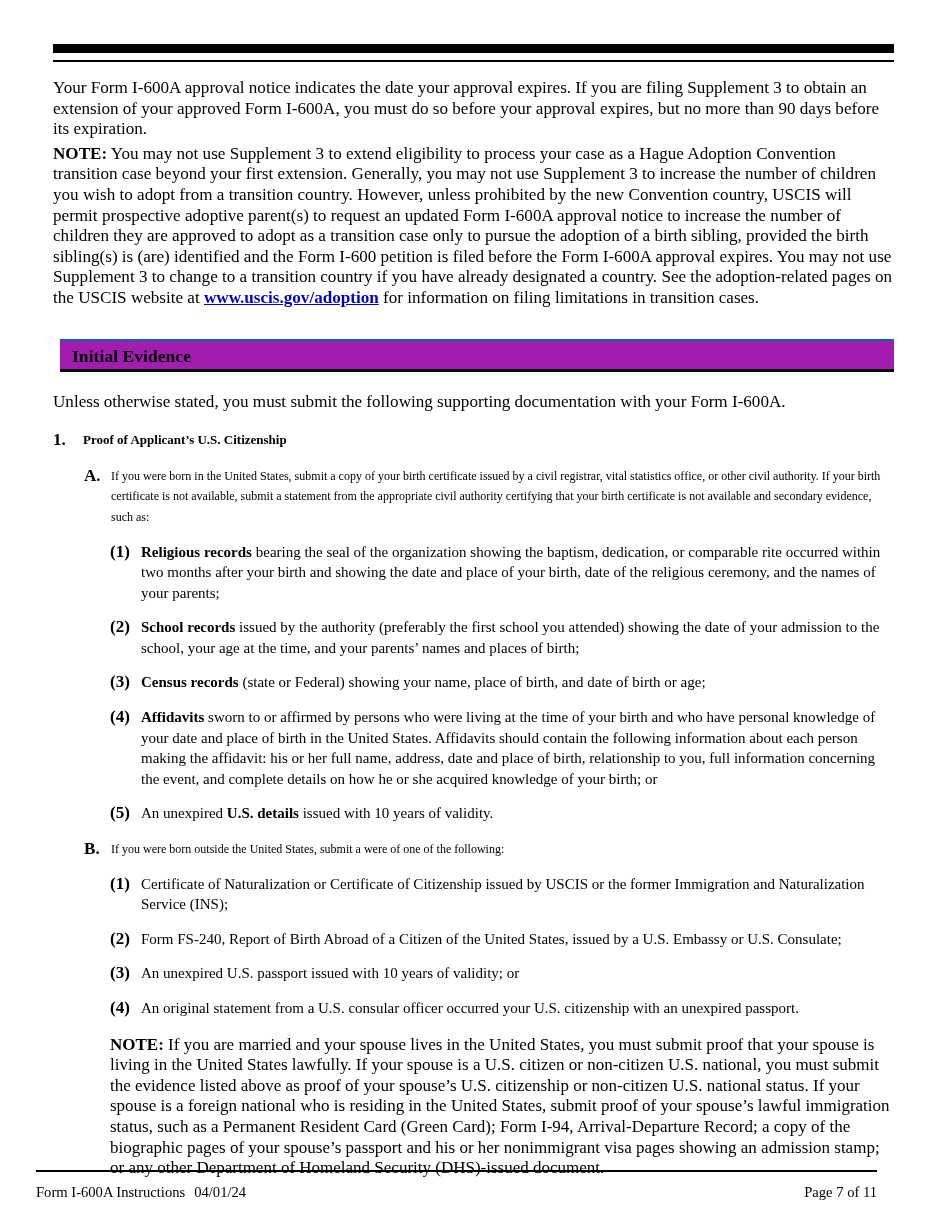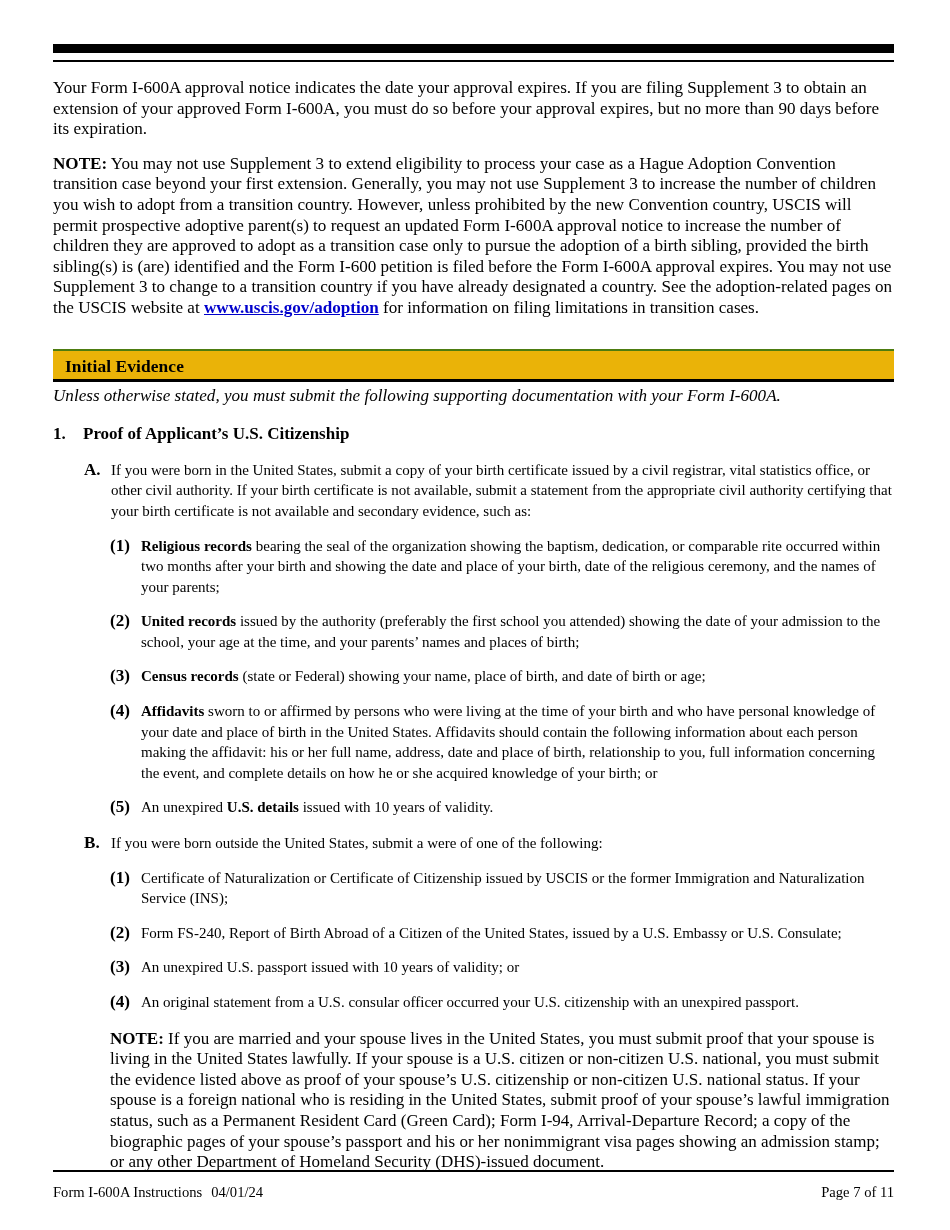--- a/index.html
+++ b/index.html
@@ -54,88 +54,88 @@
   }
 
   p, .para {
     margin: 0 0 0 0;
     font-size: 17.1px;
     line-height: 20.6px;
     text-align: left;
   }
 
   .para + .para {
-    margin-top: 14px;
+    margin-top: 4px;
   }
 
   .bold { font-weight: bold; }
 
   a.link {
     color: #0000cc;
     font-weight: bold;
     text-decoration: underline;
   }
 
   
   .section-band {
     margin-top: 30px;
-    border-top: 2px solid #4d7c0f;
+    border-top: 2px solid #0369a1;
     border-bottom: 3px solid #000000;
-    background: #eab308;
+    background: #a21caf;
     height: 28px;
     box-sizing: content-box;
     position: relative;
+    margin-left: 7px;
   }
   .section-band .band-title {
     position: absolute;
     left: 12px;
     top: 3px;
     font-size: 17.4px;
     font-weight: bold;
     line-height: 24px;
     letter-spacing: 0.1px;
   }
 
   .after-band {
-    margin-top: 4px;
-    font-style: italic;
+    margin-top: 20px;
   }
 
   
   .lvl1 {
     display: flex;
     margin-top: 18px;
   }
   .lvl1 > .marker {
     flex: 0 0 30px;
     font-weight: bold;
     font-size: 17.1px;
     line-height: 20.6px;
   }
   .lvl1 > .body {
     flex: 1 1 auto;
-    font-size: 17px;
+    font-size: 13px;
     line-height: 20.6px;
     font-weight: bold;
   }
 
   .lvl2 {
     display: flex;
     margin-top: 15px;
     margin-left: 31px;
   }
   .lvl2 > .marker {
     flex: 0 0 27px;
     font-weight: bold;
     font-size: 17.1px;
     line-height: 20.6px;
   }
   .lvl2 > .body {
     flex: 1 1 auto;
-    font-size: 15px;
+    font-size: 12px;
     line-height: 20.6px;
   }
 
   .lvl3 {
     display: flex;
     margin-top: 14px;
     margin-left: 57px;
   }
   .lvl3 > .marker {
     flex: 0 0 31px;
@@ -152,21 +152,21 @@
   .note-indent {
     margin-left: 57px;
     margin-top: 16px;
     font-size: 17px;
     line-height: 20.6px;
   }
 
   
   .footer {
     position: absolute;
-    left: 53px;
+    left: 36px;
     top: 1170px;
     width: 841px;
   }
   .footer-rule {
     height: 2px;
     background: #000000;
     width: 100%;
   }
   .footer-row {
     display: flex;
@@ -210,21 +210,21 @@
       <div class="body">If you were born in the United States, submit a copy of your birth certificate issued by a civil registrar, vital statistics office, or other civil authority.  If your birth certificate is not available, submit a statement from the appropriate civil authority certifying that your birth certificate is not available and secondary evidence, such as:</div>
     </div>
 
     <div class="lvl3">
       <div class="marker">(1)</div>
       <div class="body"><span class="bold">Religious records</span><span> bearing the seal of the organization showing the baptism, dedication, or comparable rite occurred within two months after your birth and showing the date and place of your birth, date of the religious ceremony, and the names of your parents;</span></div>
     </div>
 
     <div class="lvl3">
       <div class="marker">(2)</div>
-      <div class="body"><span class="bold">United records</span><span> issued by the authority (preferably the first school you attended) showing the date of your admission to the school, your age at the time, and your parents’ names and places of birth;</span></div>
+      <div class="body"><span class="bold">School records</span><span> issued by the authority (preferably the first school you attended) showing the date of your admission to the school, your age at the time, and your parents’ names and places of birth;</span></div>
     </div>
 
     <div class="lvl3">
       <div class="marker">(3)</div>
       <div class="body"><span class="bold">Census records</span><span> (state or Federal) showing your name, place of birth, and date of birth or age;</span></div>
     </div>
 
     <div class="lvl3">
       <div class="marker">(4)</div>
       <div class="body"><span class="bold">Affidavits</span><span> sworn to or affirmed by persons who were living at the time of your birth and who have personal knowledge of your date and place of birth in the United States.  Affidavits should contain the following information about each person making the affidavit:  his or her full name, address, date and place of birth, relationship to you, full information concerning the event, and complete details on how he or she acquired knowledge of your birth; or</span></div>

